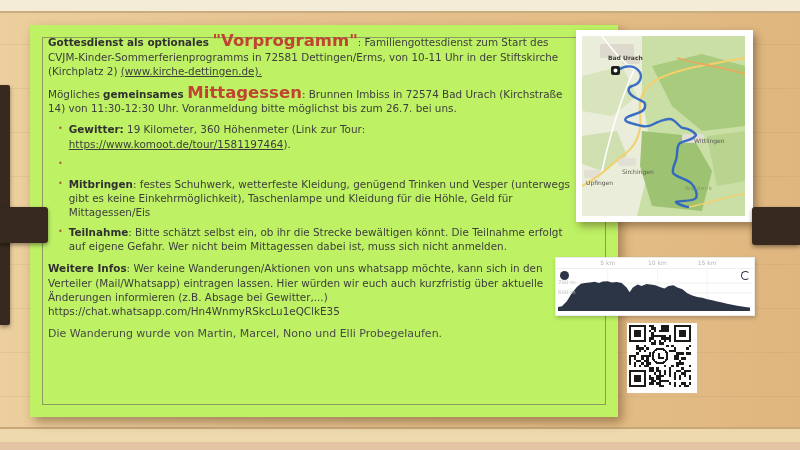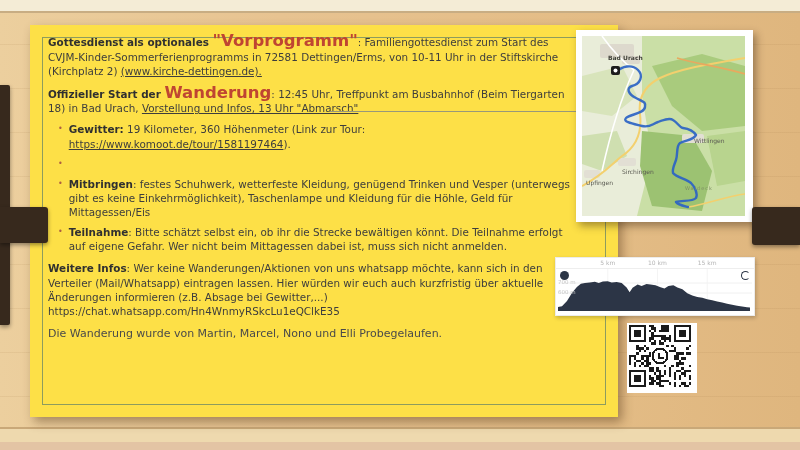--- a/index.html
+++ b/index.html
@@ -10,21 +10,21 @@
       background:
         linear-gradient(180deg,#f4ecd6 0 11px,#c8ad83 11px 13px,rgba(0,0,0,0) 13px),
         linear-gradient(180deg,rgba(0,0,0,0) 0 427px,#c9a878 427px 429px,#eed9ae 429px 442px,#e3c4a4 442px 450px),
         repeating-linear-gradient(180deg,rgba(150,110,60,.10) 0 1px,rgba(0,0,0,0) 1px 44px),
         linear-gradient(90deg,#eccf9e 0,#e7c391 35%,#e4bd87 70%,#dfb67e 100%);}
   .plank-tab{position:absolute;background:#37291d;box-shadow:0 2px 4px rgba(0,0,0,.4);z-index:6;}
   .tab-left-strip{left:0;top:85px;width:10px;height:240px;border-radius:0 2px 2px 0;}
   .tab-left{left:0;top:207px;width:48px;height:36px;border-radius:0 3px 3px 0;}
   .tab-right{left:752px;top:207px;width:48px;height:38px;border-radius:3px 0 0 3px;}
   
-  .card{position:absolute;left:30px;top:25px;width:588px;height:392px;background:#fde047;
+  .card{position:absolute;left:30px;top:25px;width:588px;height:392px;background:#bef264;
         box-shadow:4px 5px 10px rgba(80,50,20,.45);z-index:2;}
   .card-border{position:absolute;inset:12px;border:1.5px solid #8d9c5e;pointer-events:none;}
   .card-text{position:absolute;left:18px;top:8px;width:528px;color:#3d3d3d;
              font-size:10.4px;line-height:1.36;}
   .p{margin:0 0 7px 0;}
   .b{font-weight:bold;color:#303030;}
   .big{color:#bf4532;font-weight:bold;font-size:16.5px;line-height:1;}
   .big-sm{color:#bf4532;font-weight:bold;font-size:14.5px;line-height:1;}
   .lnk{color:#3d3d3d;text-decoration:underline;cursor:pointer;}
   .ul{text-decoration:underline;}
@@ -65,22 +65,22 @@
   <div class="bg"></div>
   <div class="plank-tab tab-left-strip"></div>
 
   <div class="card">
     <div class="card-border"></div>
 
     <div class="card-text">
 
       <p class="p"><span class="b">Gottesdienst als optionales </span><span class="big">"Vorprogramm"</span><span>: Familiengottesdienst zum Start des CVJM-Kinder-Sommerferienprogramms in 72581 Dettingen/Erms, von 10-11 Uhr in der Stiftskirche (Kirchplatz 2) </span><span class="lnk">(www.kirche-dettingen.de).</span></p>
 
-
-      <p class="p p3wrap"><span class="b">Offizieller Start der </span><span class="big">Wanderung</span><span>: 12:45 Uhr, Treffpunkt am Busbahnhof (Beim Tiergarten 18) in Bad Urach, </span><span class="ul">Vorstellung und Infos, 13 Uhr "Abmarsch"</span><span class="tail-line"></span></p>
+      <p class="p"><span>Mögliches </span><span class="b">gemeinsames </span><span class="big">Mittagessen</span><span>: Brunnen Imbiss in 72574 Bad Urach (Kirchstraße 14) von 11:30-12:30 Uhr. Voranmeldung bitte möglichst bis zum 26.7. bei uns.</span></p>
+
 
       <div class="bl">
           <span class="blt">•</span>
           <div><span class="b">Gewitter:</span><span> 19 Kilometer, 360 Höhenmeter (Link zur Tour: </span><span class="lnk">https://www.komoot.de/tour/1581197464</span><span>).</span></div>
         </div>
 
       <div class="bl">
           <span class="blt">•</span>
         </div>
 

